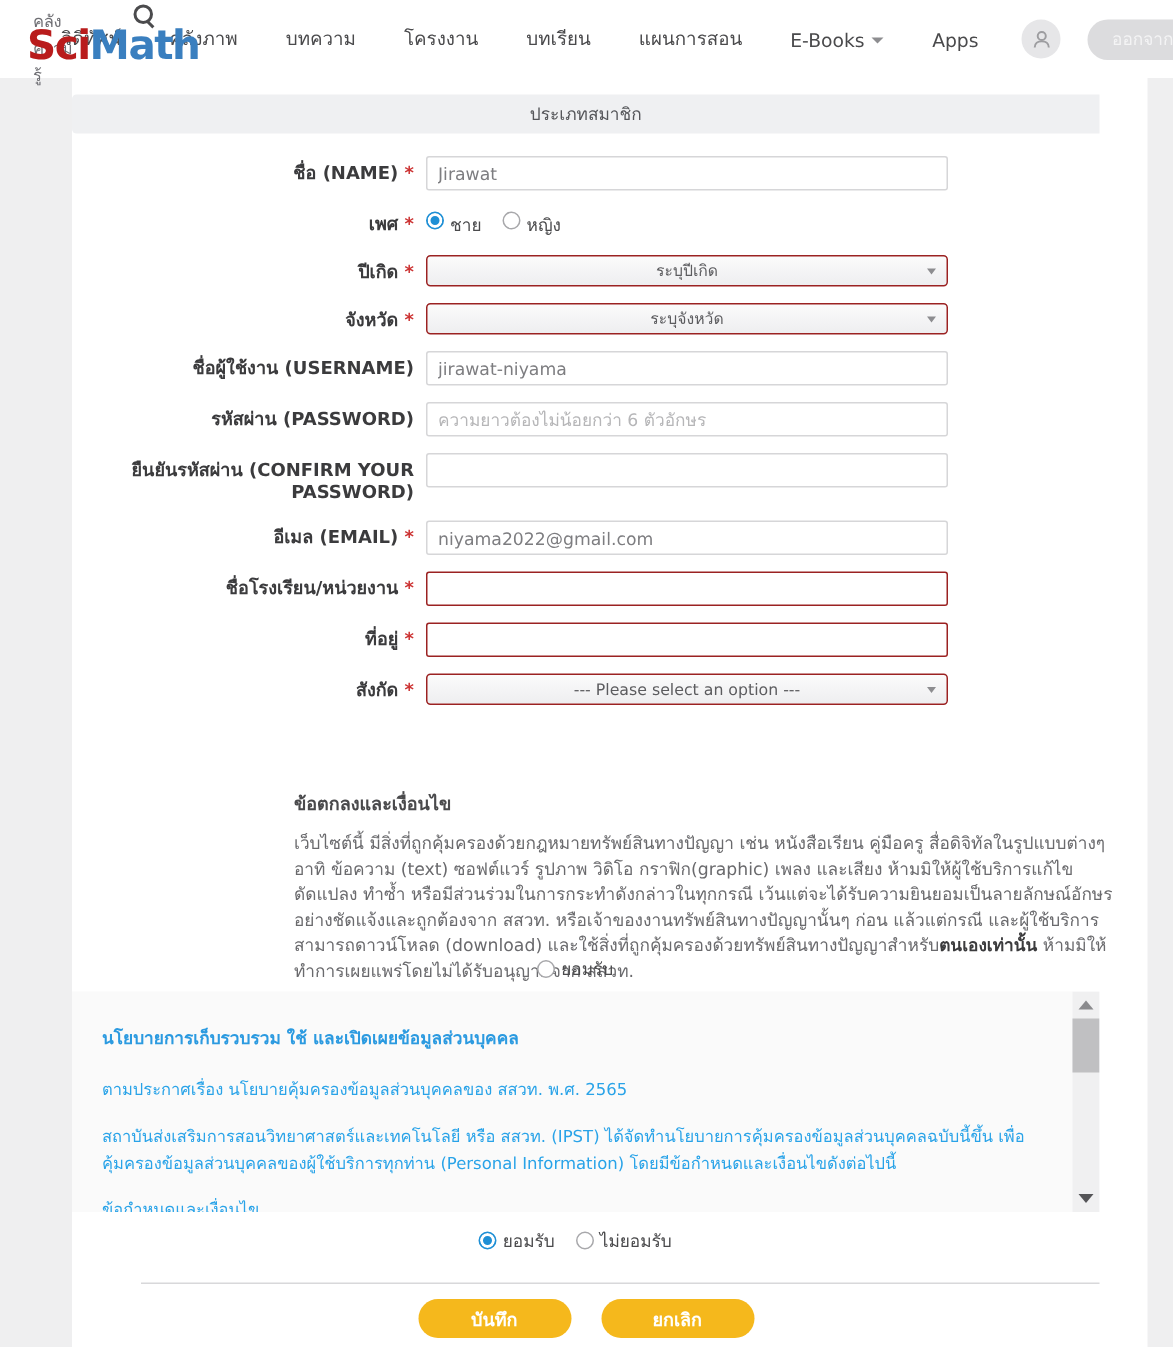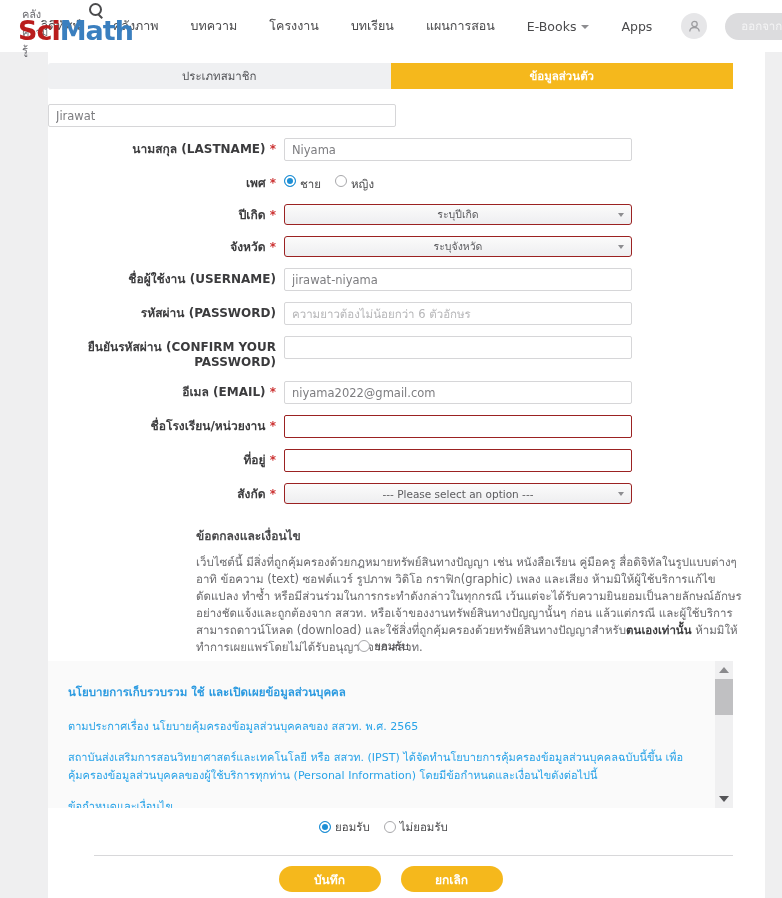--- a/index.html
+++ b/index.html
@@ -276,33 +276,29 @@
         </svg>
       </div>
       <div class="logout-btn">ออกจากระบบ</div>
     </div>
   </div>
 
   <div class="card">
 
     <div class="tabs">
       <div class="tab inactive">ประเภทสมาชิก</div>
-      <div class="tab active">ข้อมูลส่วนตัว</div>
     </div>
 
     <div class="form">
 
       <div class="row">
+        <div class="lbl"><span>ชื่อ (NAME)</span> <span class="req">*</span></div>
         <div class="fld"><input class="inp" value="Jirawat" style=""></div>
       </div>
 
-      <div class="row">
-        <div class="lbl"><span>นามสกุล (LASTNAME)</span> <span class="req">*</span></div>
-        <div class="fld"><input class="inp" value="Niyama" style=""></div>
-      </div>
 
       <div class="row">
         <div class="lbl"><span>เพศ</span> <span class="req">*</span></div>
         <div class="fld">
           <div class="radio-row">
             <span class="radio on"></span>
             <span class="radio-lbl">ชาย</span>
             <span class="radio"></span>
             <span class="radio-lbl">หญิง</span>
           </div>

